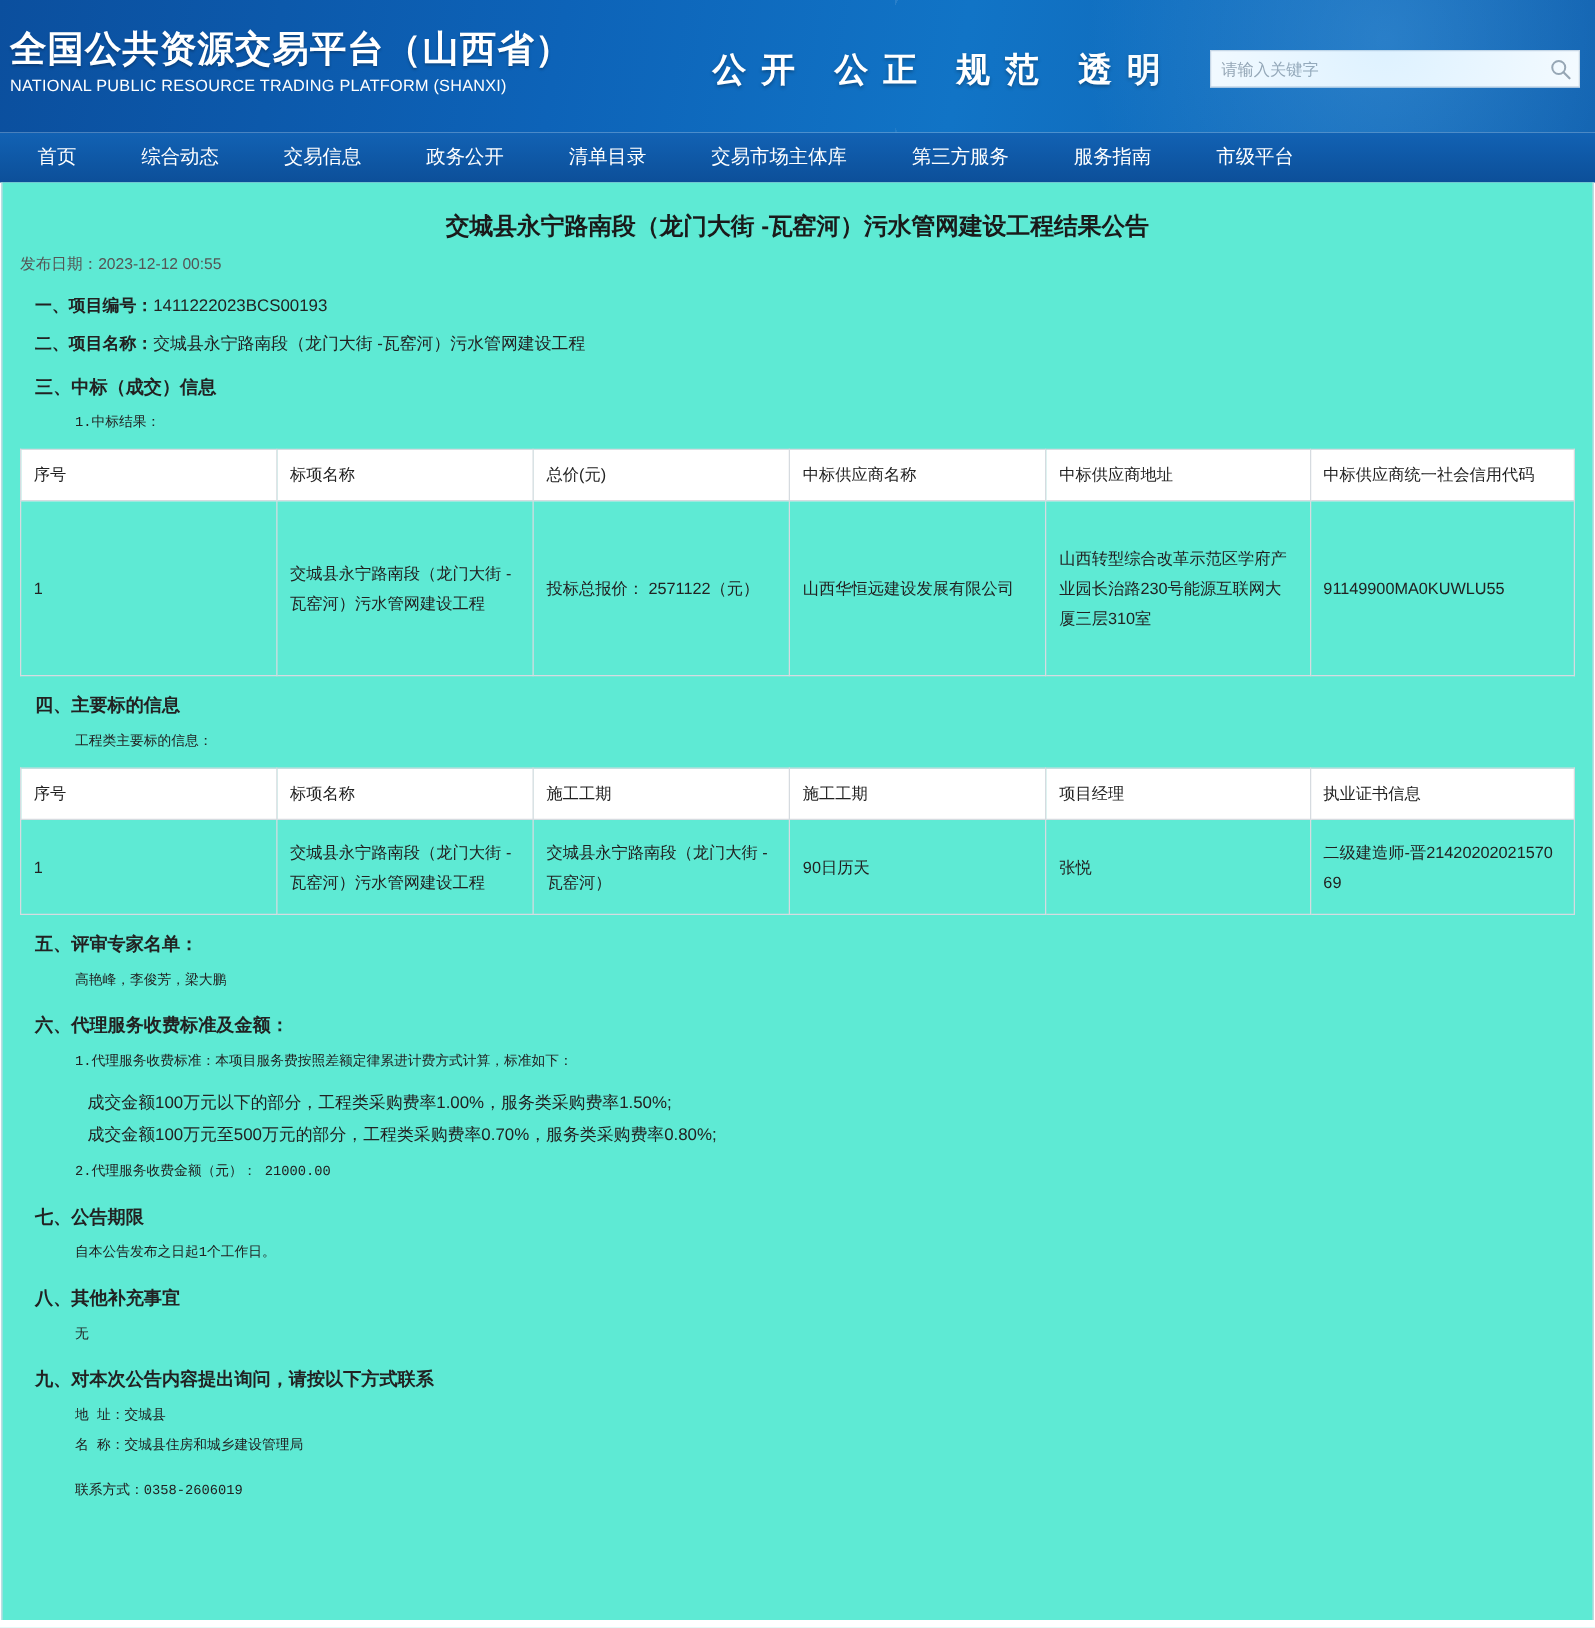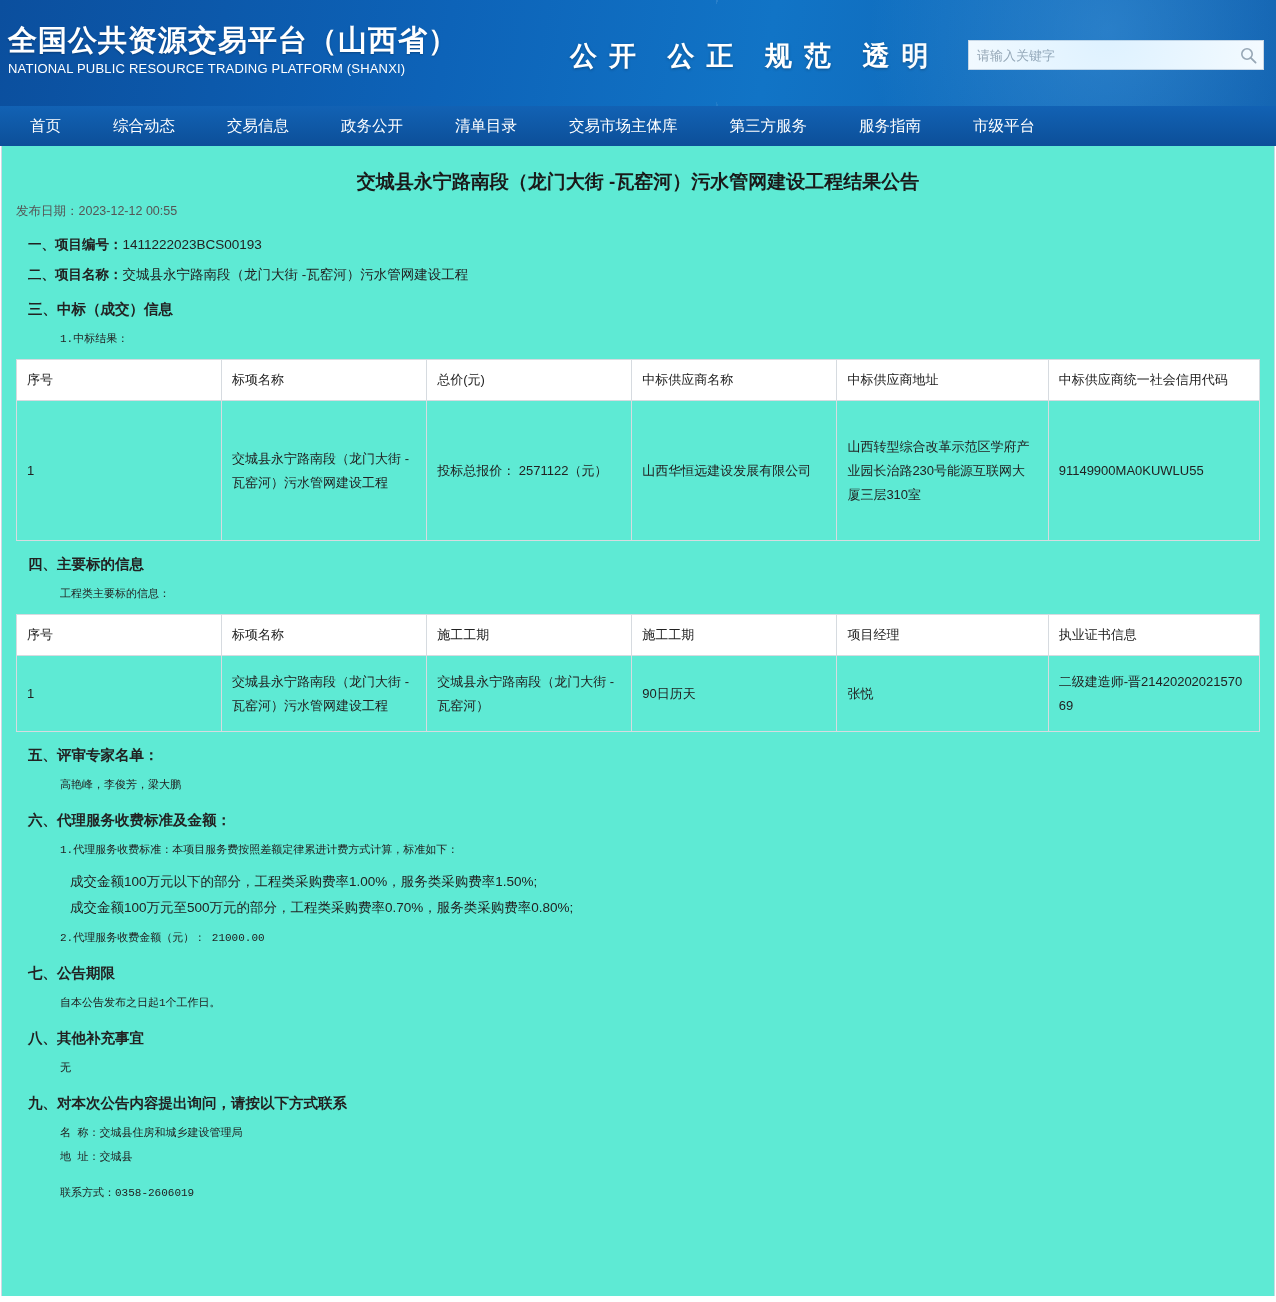--- a/index.html
+++ b/index.html
@@ -308,19 +308,19 @@
     <div class="sub2">成交金额100万元至500万元的部分，工程类采购费率0.70%，服务类采购费率0.80%;</div>
     <div class="sub">2.代理服务收费金额（元）： 21000.00</div>
 
     <div class="sec-head">七、公告期限</div>
     <div class="sub">自本公告发布之日起1个工作日。</div>
 
     <div class="sec-head">八、其他补充事宜</div>
     <div class="sub">无</div>
 
     <div class="sec-head">九、对本次公告内容提出询问，请按以下方式联系</div>
+    <div class="sub" style="margin-top:0;margin-bottom:0;">地 址：交城县</div>
     <div class="sub" style="margin-top:0;margin-bottom:0;">名 称：交城县住房和城乡建设管理局</div>
-    <div class="sub" style="margin-top:0;margin-bottom:0;">地 址：交城县</div>
     <div class="sub" style="margin-top:12px;margin-bottom:0;">联系方式：0358-2606019</div>
 
     <div class="bottom-space"></div>
   </div>
 </div>
 
 </body></html>

